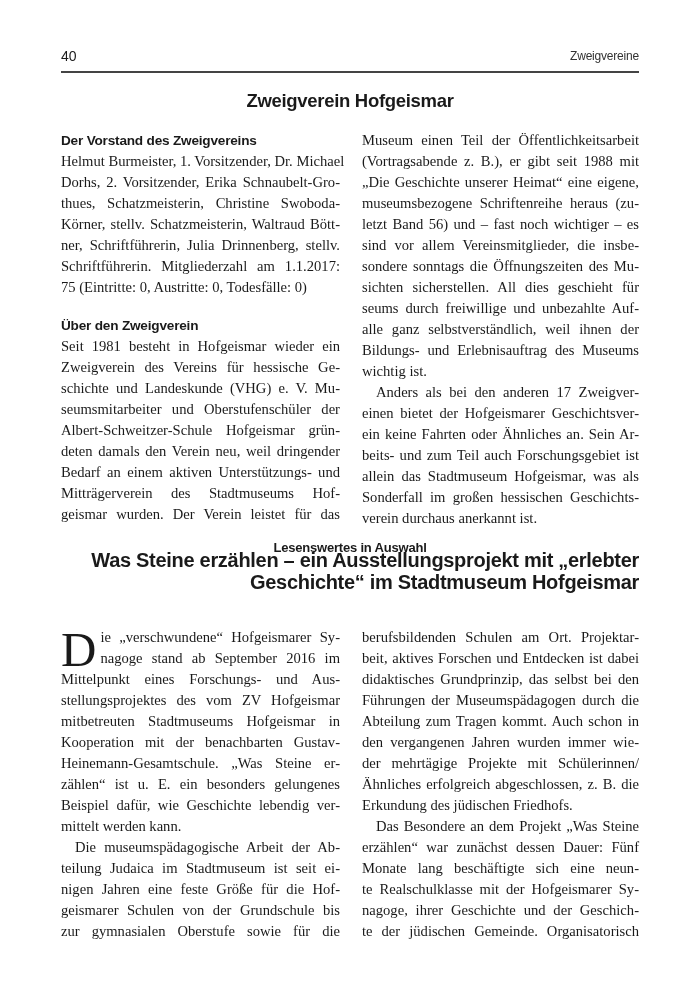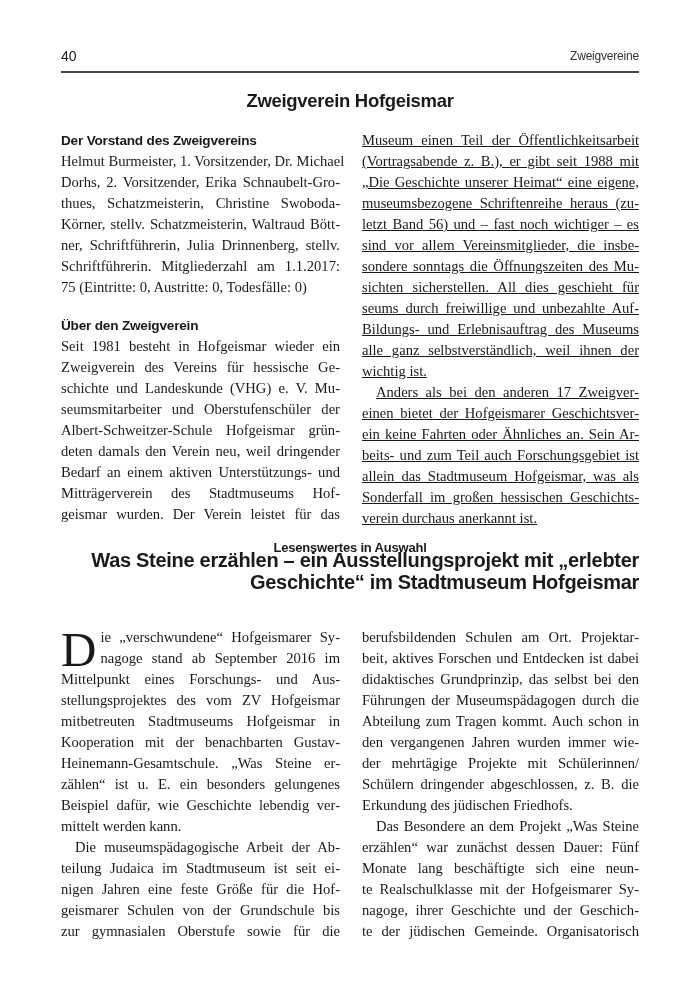--- a/index.html
+++ b/index.html
@@ -62,33 +62,33 @@
       <span class="line">schichte und Landeskunde (VHG) e. V. Mu-</span>
       <span class="line">seumsmitarbeiter und Oberstufenschüler der</span>
       <span class="line">Albert-Schweitzer-Schule Hofgeismar grün-</span>
       <span class="line">deten damals den Verein neu, weil dringender</span>
       <span class="line">Bedarf an einem aktiven Unterstützungs- und</span>
       <span class="line">Mitträgerverein des Stadtmuseums Hof-</span>
       <span class="line">geismar wurden. Der Verein leistet für das</span>
     </p>
   </div>
 
-  <div class="col col-right" style="top:130px;text-decoration:underline;">
+  <div class="col col-right" style="top:130px;">
     <p>
       <span class="line">Museum einen Teil der Öffentlichkeitsarbeit</span>
       <span class="line">(Vortragsabende z. B.), er gibt seit 1988 mit</span>
       <span class="line">„Die Geschichte unserer Heimat“ eine eigene,</span>
       <span class="line">museumsbezogene Schriftenreihe heraus (zu-</span>
       <span class="line">letzt Band 56) und – fast noch wichtiger – es</span>
       <span class="line">sind vor allem Vereinsmitglieder, die insbe-</span>
       <span class="line">sondere sonntags die Öffnungszeiten des Mu-</span>
       <span class="line">sichten sicherstellen. All dies geschieht für</span>
       <span class="line">seums durch freiwillige und unbezahlte Auf-</span>
+      <span class="line">alle ganz selbstverständlich, weil ihnen der</span>
       <span class="line">Bildungs- und Erlebnisauftrag des Museums</span>
-      <span class="line">alle ganz selbstverständlich, weil ihnen der</span>
       <span class="line last">wichtig ist.</span>
     </p>
     <p>
       <span class="line" style="padding-left:14px;">Anders als bei den anderen 17 Zweigver-</span>
       <span class="line">einen bietet der Hofgeismarer Geschichtsver-</span>
       <span class="line">ein keine Fahrten oder Ähnliches an. Sein Ar-</span>
       <span class="line">beits- und zum Teil auch Forschungsgebiet ist</span>
       <span class="line">allein das Stadtmuseum Hofgeismar, was als</span>
       <span class="line">Sonderfall im großen hessischen Geschichts-</span>
       <span class="line last">verein durchaus anerkannt ist.</span>
@@ -127,21 +127,21 @@
 
   <div class="col col-right" style="top:627px;">
     <p>
       <span class="line">berufsbildenden Schulen am Ort. Projektar-</span>
       <span class="line">beit, aktives Forschen und Entdecken ist dabei</span>
       <span class="line">didaktisches Grundprinzip, das selbst bei den</span>
       <span class="line">Führungen der Museumspädagogen durch die</span>
       <span class="line">Abteilung zum Tragen kommt. Auch schon in</span>
       <span class="line">den vergangenen Jahren wurden immer wie-</span>
       <span class="line">der mehrtägige Projekte mit Schülerinnen/</span>
-      <span class="line">Schülern dringender abgeschlossen, z. B. die</span>
+      <span class="line">Ähnliches erfolgreich abgeschlossen, z. B. die</span>
       <span class="line last">Erkundung des jüdischen Friedhofs.</span>
     </p>
     <p>
       <span class="line" style="padding-left:14px;">Das Besondere an dem Projekt „Was Steine</span>
       <span class="line">erzählen“ war zunächst dessen Dauer: Fünf</span>
       <span class="line">Monate lang beschäftigte sich eine neun-</span>
       <span class="line">te Realschulklasse mit der Hofgeismarer Sy-</span>
       <span class="line">nagoge, ihrer Geschichte und der Geschich-</span>
       <span class="line">te der jüdischen Gemeinde. Organisatorisch</span>
     </p>

